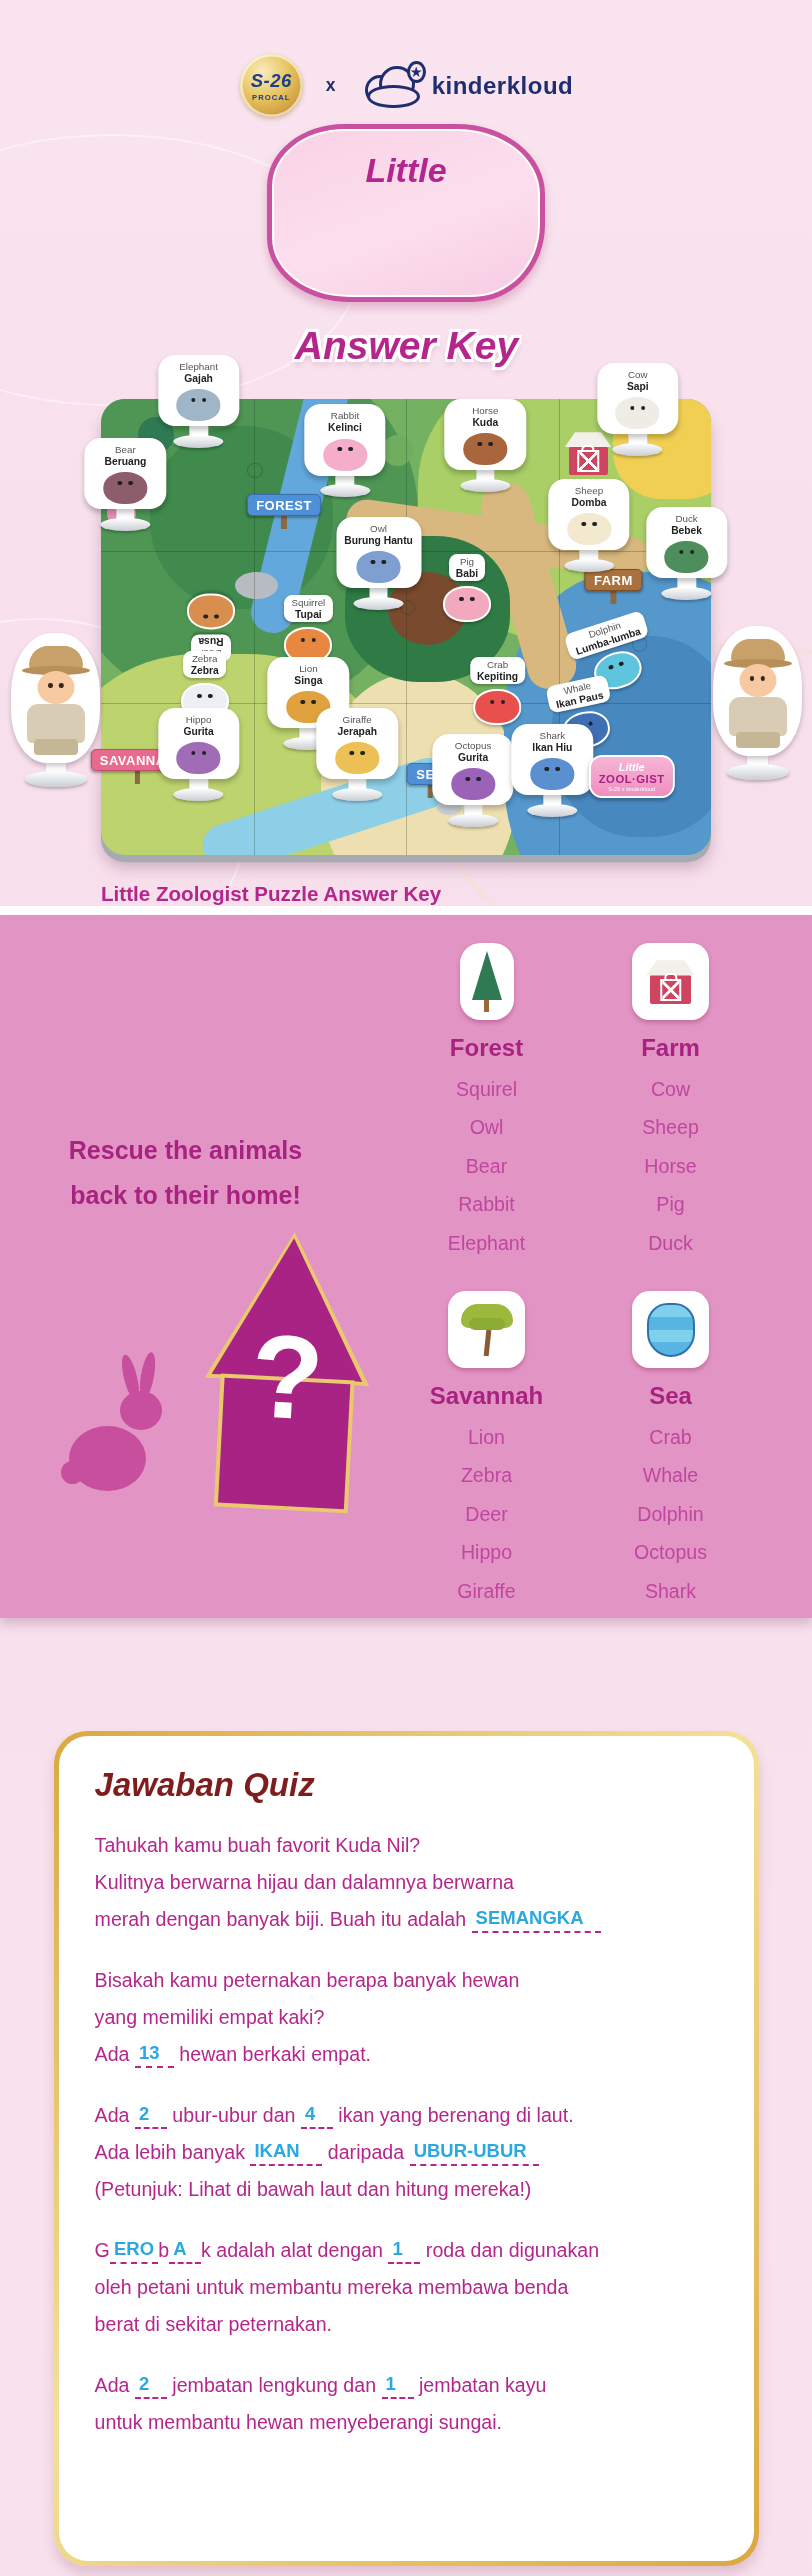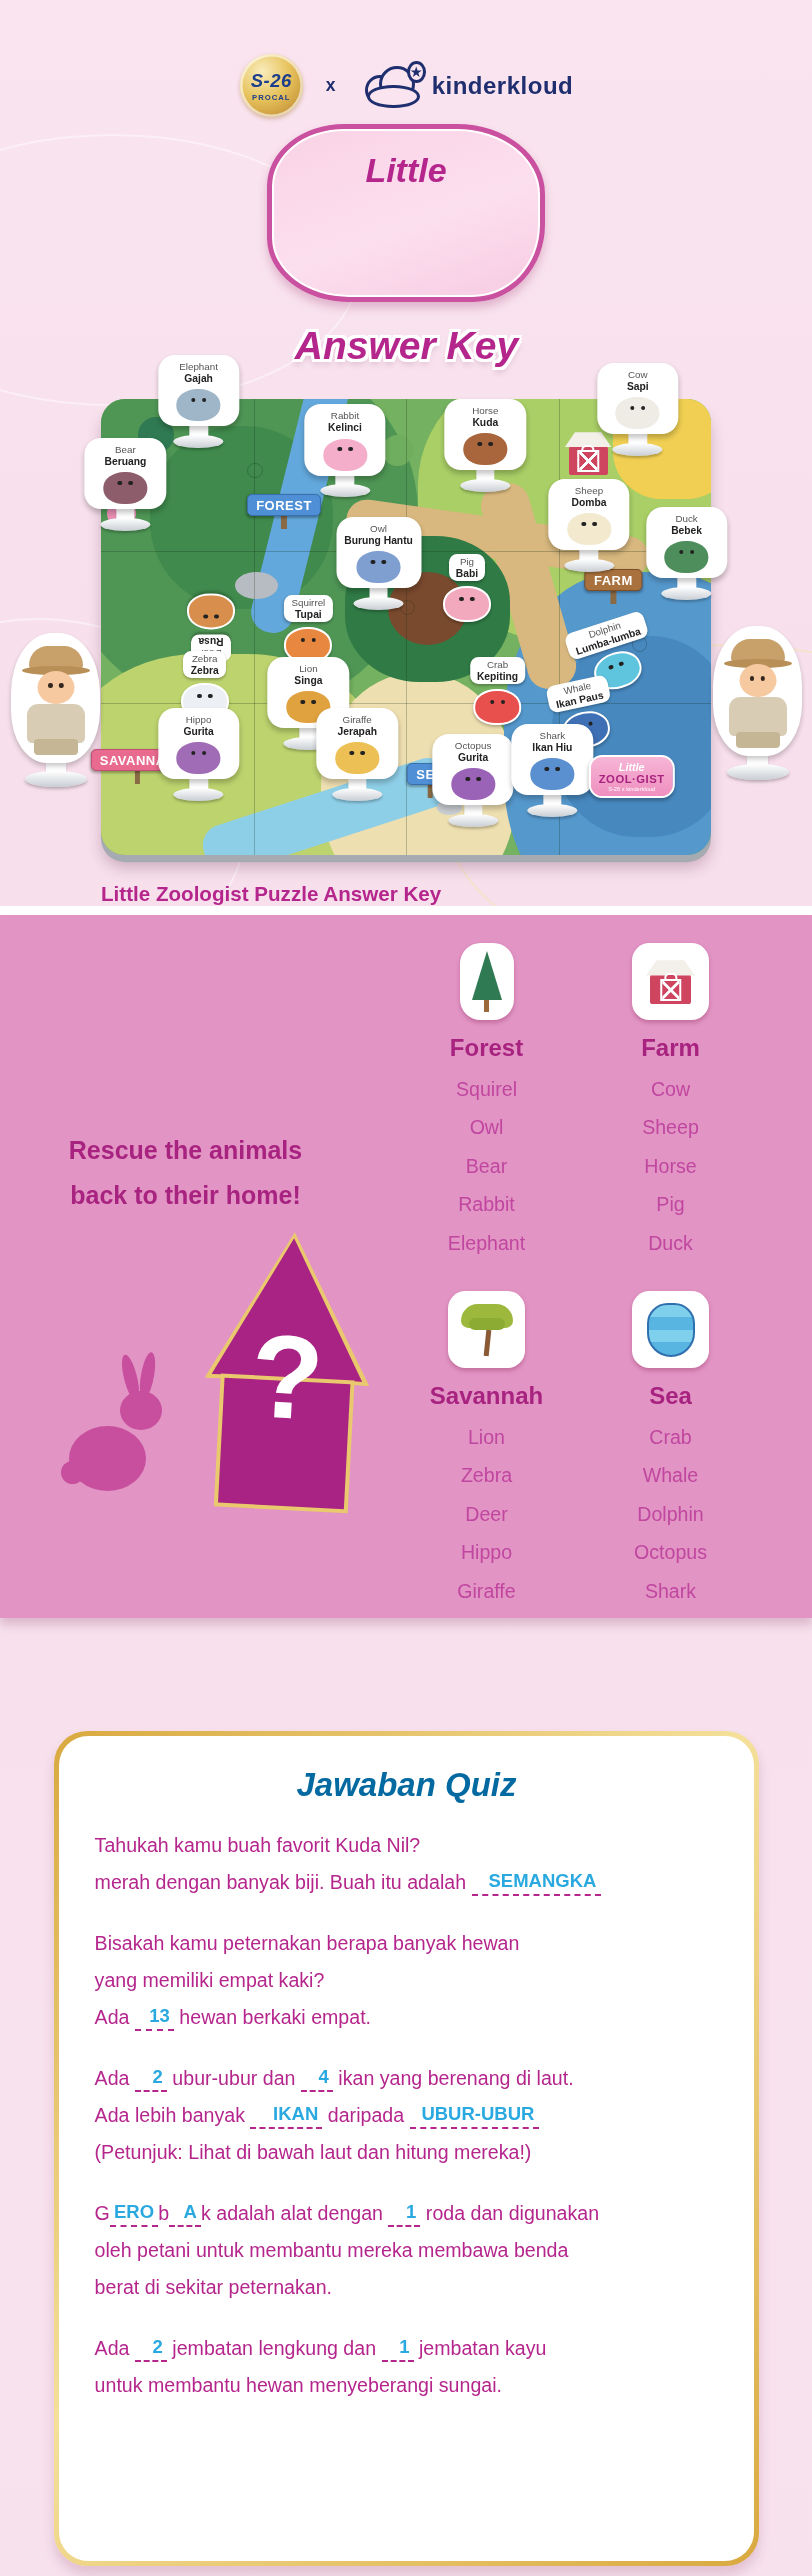--- a/index.html
+++ b/index.html
@@ -149,24 +149,24 @@
   .acacia-trunk{position:absolute;top:26px;left:25px;width:4.6px;height:26px;background:#8a5a34;transform:rotate(6deg);}
   .seaicon{width:44px;height:50px;border:2.6px solid #2f6fae;border-radius:20.6px 20.6px 24px 24px;
     background:repeating-linear-gradient(180deg,#7fd0ec 0 12.4px,#58b5e2 12.4px 25px);}
   .cat-head{font-size:24px;font-weight:800;color:#a8227f;margin-top:14.4px;}
   .cat-item{font-size:19.6px;color:#c0469f;margin-top:15.5px;}
 
   
   .quiz-card{position:absolute;left:54px;top:1731px;width:705px;height:835px;box-sizing:border-box;
     background:linear-gradient(135deg,#d9a93f,#f4e09a 45%,#d9a93f);border-radius:33px;padding:4.6px;box-shadow:0 7.2px 11.3px rgba(120,40,90,.18);}
   .quiz-inner{width:100%;height:100%;background:#fff;border-radius:29px;box-sizing:border-box;padding:30px 36px 0;overflow:hidden;}
-  .quiz-title{text-align:center;font-size:33px;font-weight:800;font-style:italic;color:#0369a1;margin:0 0 23px;}
+  .quiz-title{font-size:33px;font-weight:800;font-style:italic;color:#7f1d1d;margin:0 0 23px;}
   .q-para{margin-bottom:24px;}
   .q-line{font-size:19.6px;line-height:37px;color:#b5268d;white-space:nowrap;}
-  .blank{display:inline-block;border-bottom:2.1px dashed #b5268d;text-align:right;line-height:normal;}
+  .blank{display:inline-block;border-bottom:2.1px dashed #b5268d;text-align:left;line-height:normal;}
   .blank .ans{display:inline-block;color:#2aa9e0;font-weight:800;font-size:18.5px;transform:translateY(-2.1px);padding:0 4.1px;}
 </style>
 </head>
 <body>
 
 <div id="page">
 
   <div class="swirl" style="left:-134px;top:134px;width:489px;height:268px;"></div>
   <div class="swirl cream" style="left:443px;top:644px;width:567px;height:330px;"></div>
   <div class="swirl" style="left:-175px;top:618px;width:422px;height:371px;"></div>
@@ -464,20 +464,21 @@
         <div class="cat-item">Shark</div>
       </div>
   </div>
 
   <div class="quiz-card">
     <div class="quiz-inner">
       <div class="quiz-title">Jawaban Quiz</div>
       <div id="quiz-body">
           <div class="q-para">
             <div class="q-line">Tahukah kamu buah favorit Kuda Nil?</div>
+            <div class="q-line">Kulitnya berwarna hijau dan dalamnya berwarna</div>
             <div class="q-line">merah dengan banyak biji. Buah itu adalah <span class="blank" style="min-width: 129px;"><span class="ans">SEMANGKA</span></span></div>
           </div>
           <div class="q-para">
             <div class="q-line">Bisakah kamu peternakan berapa banyak hewan</div>
             <div class="q-line">yang memiliki empat kaki?</div>
             <div class="q-line">Ada <span class="blank" style="min-width: 39px;"><span class="ans">13</span></span> hewan berkaki empat.</div>
           </div>
           <div class="q-para">
             <div class="q-line">Ada <span class="blank" style="min-width: 32px;"><span class="ans">2</span></span> ubur-ubur dan <span class="blank" style="min-width: 32px;"><span class="ans">4</span></span> ikan yang berenang di laut.</div>
             <div class="q-line">Ada lebih banyak <span class="blank" style="min-width: 72px;"><span class="ans">IKAN</span></span> daripada <span class="blank" style="min-width: 129px;"><span class="ans">UBUR-UBUR</span></span></div>

